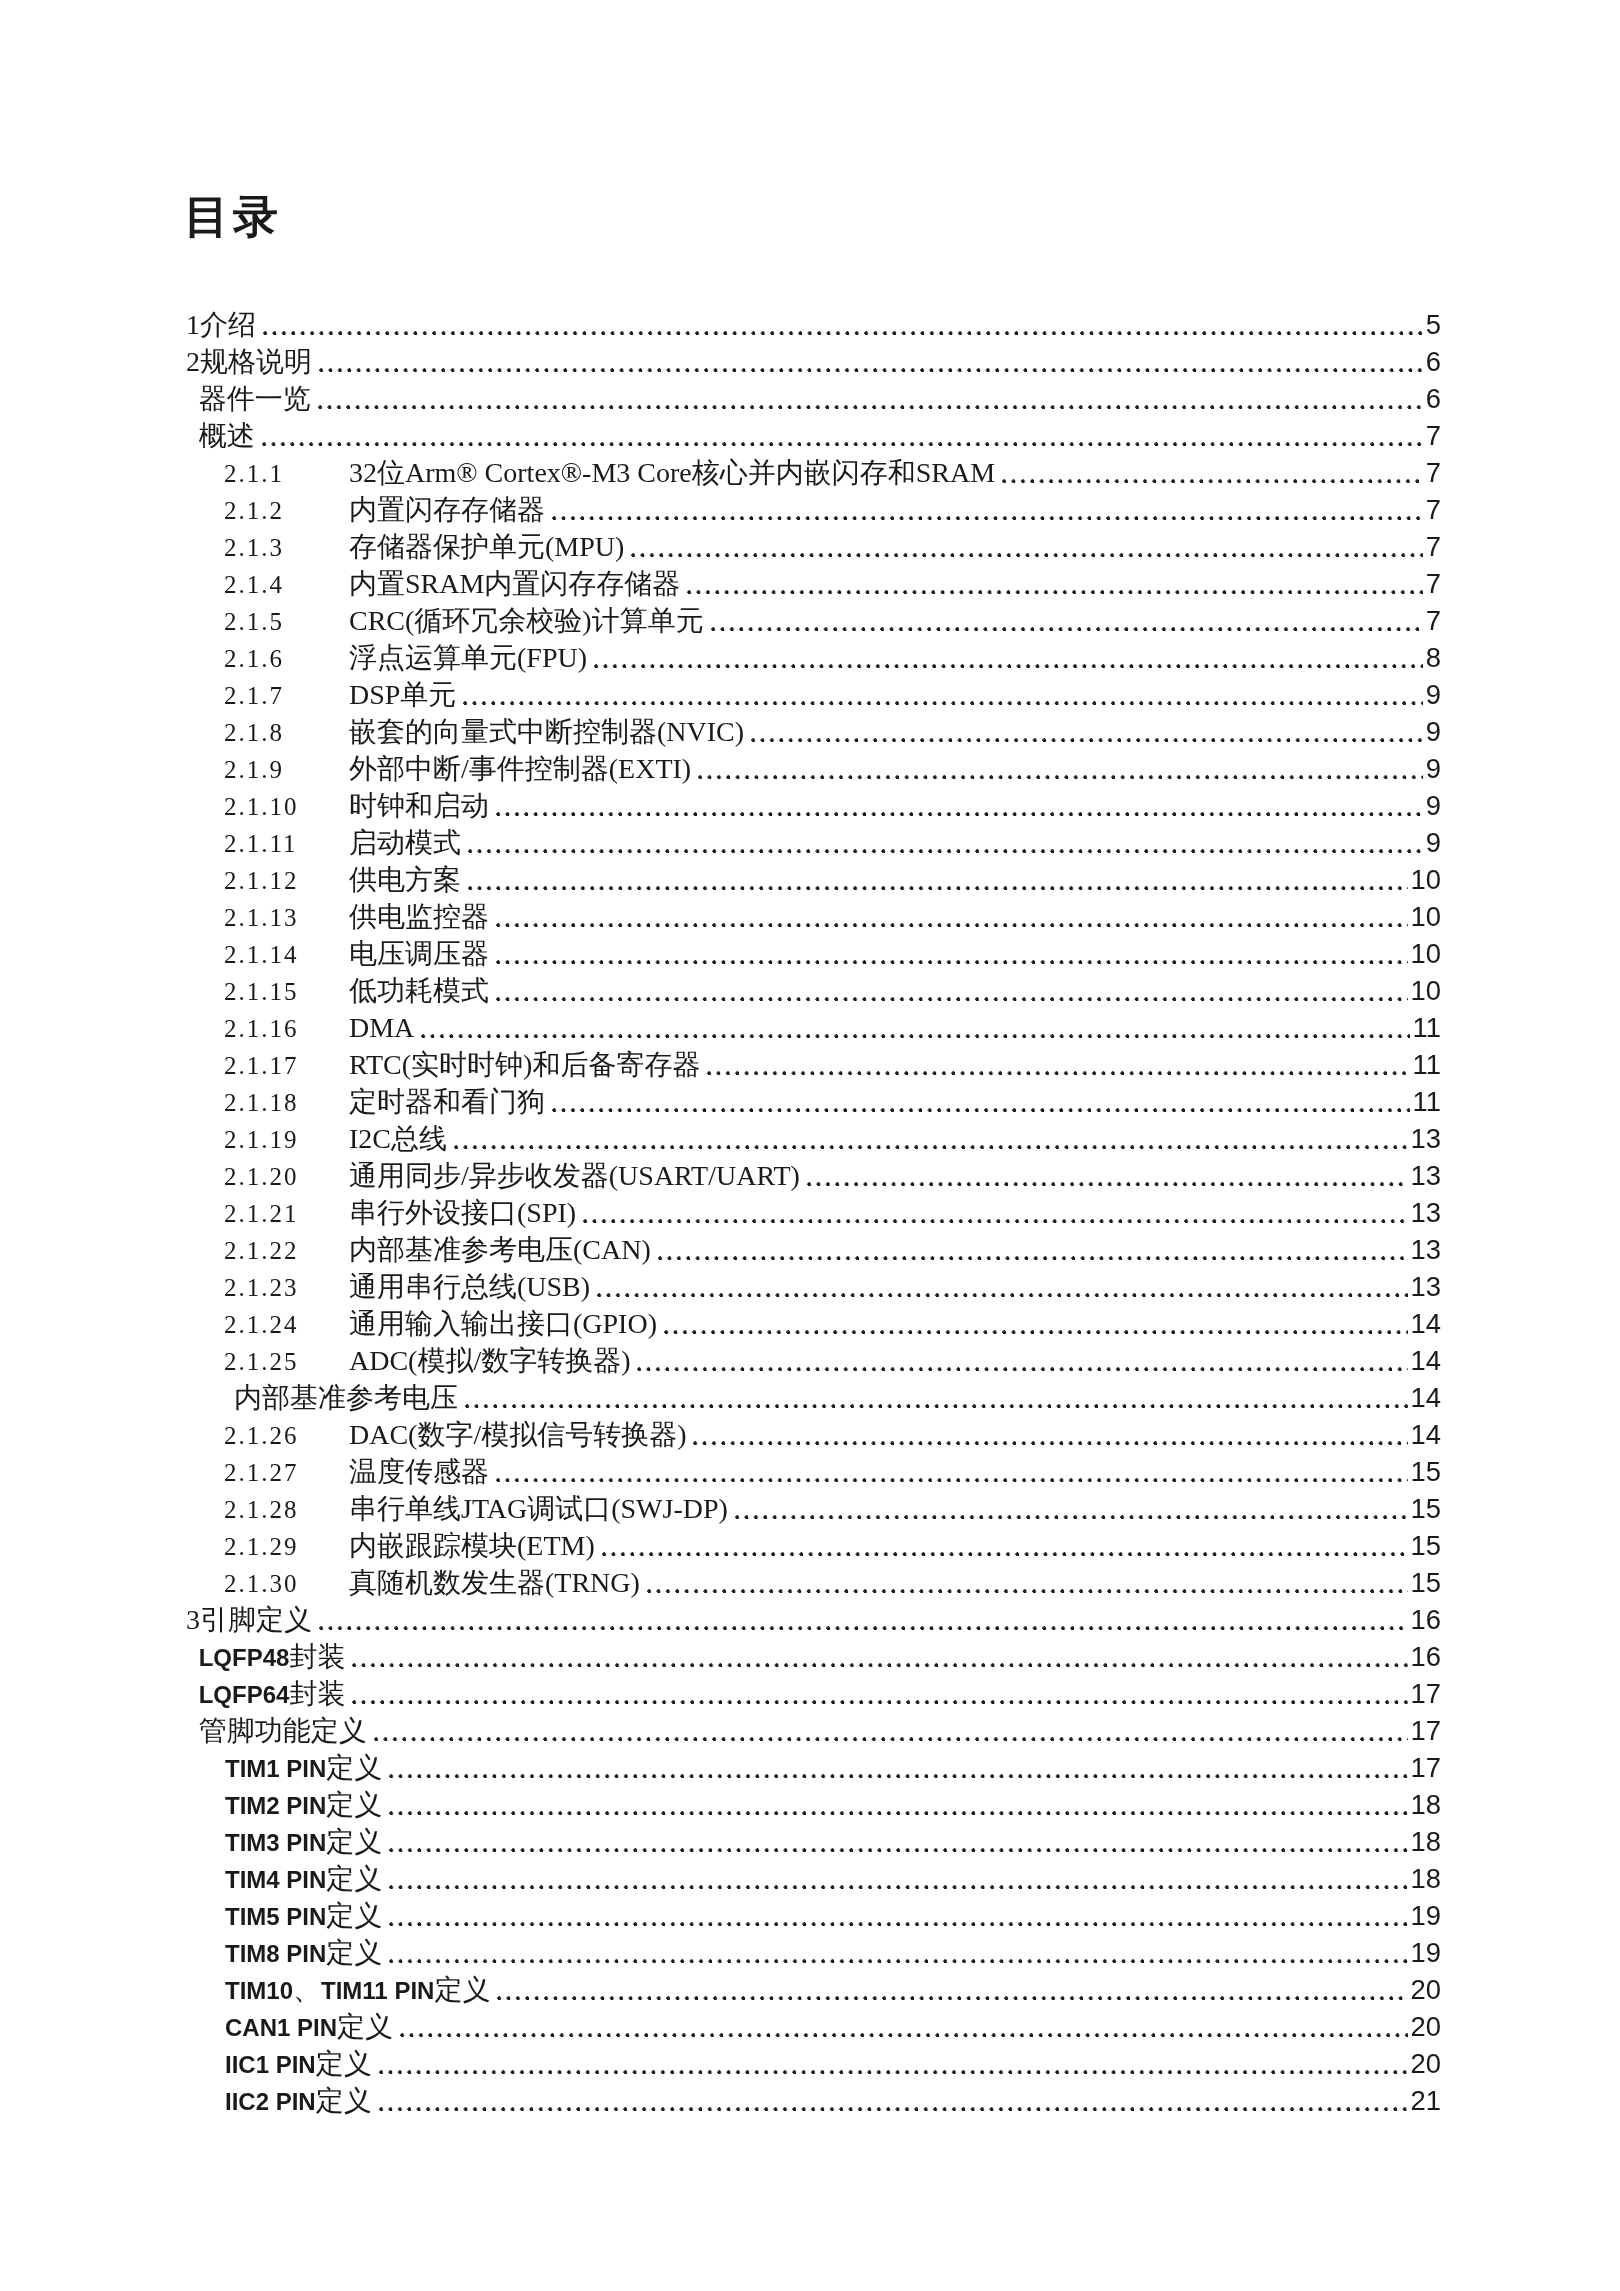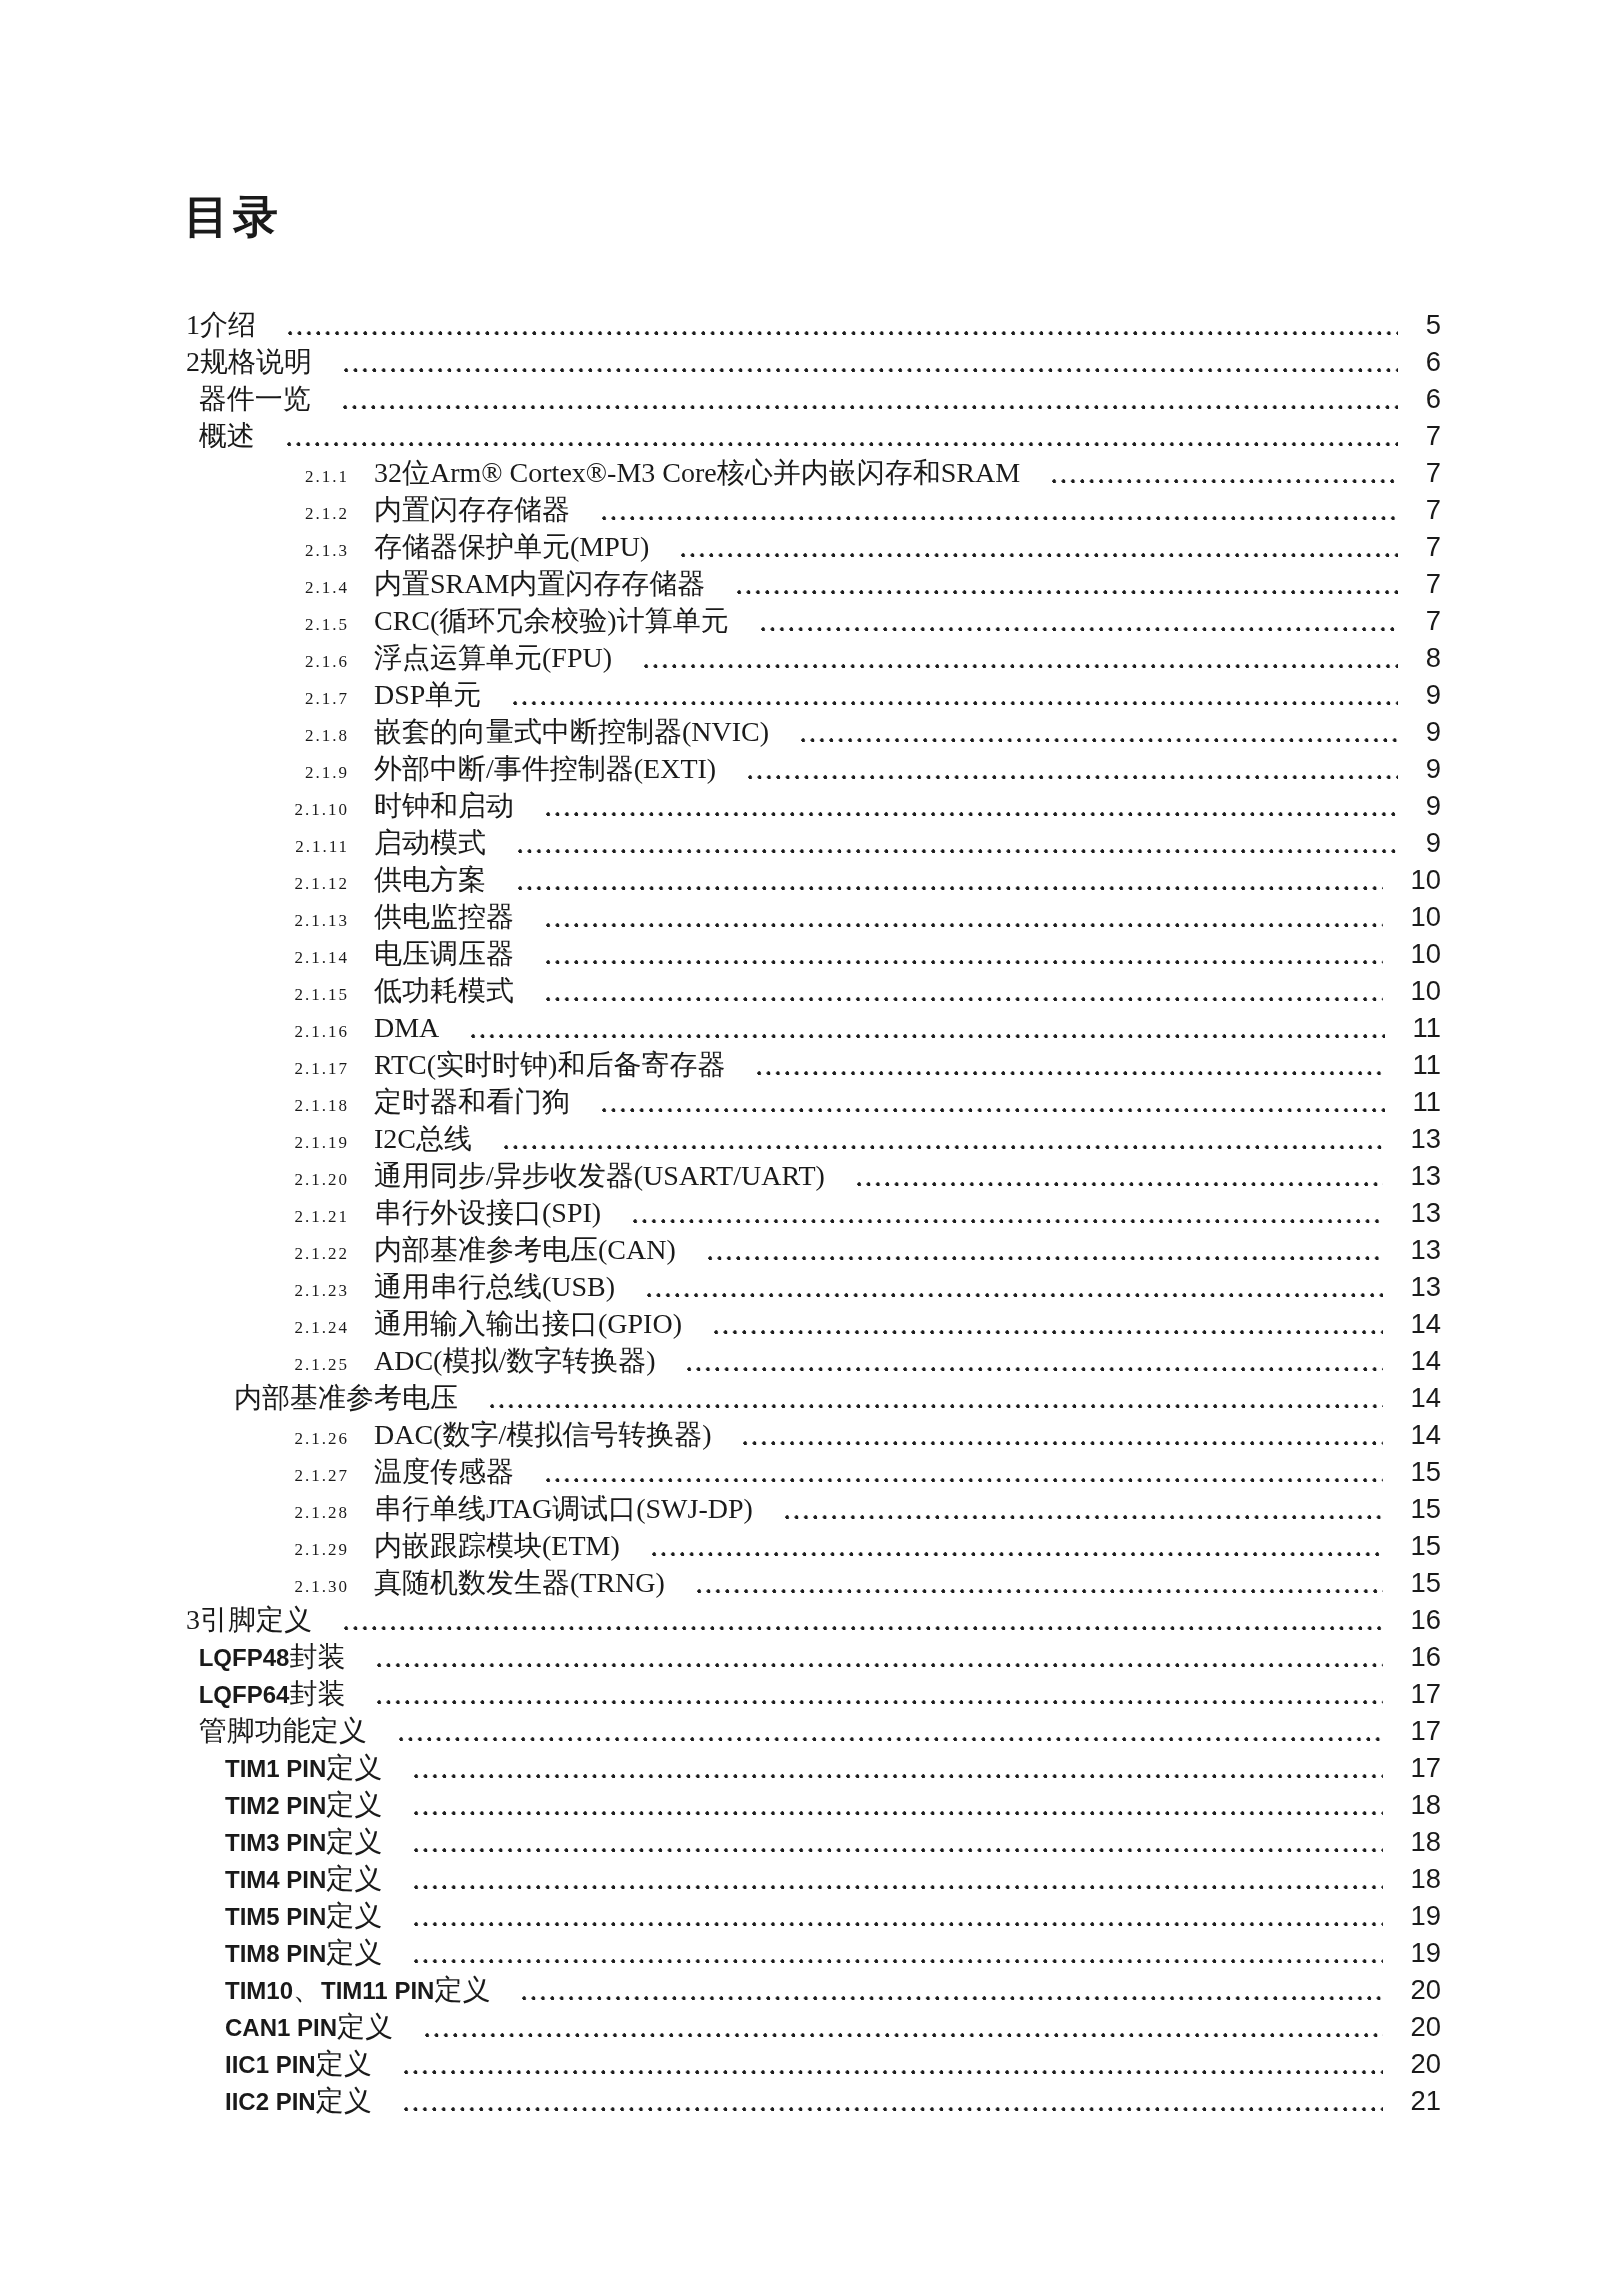--- a/index.html
+++ b/index.html
@@ -31,33 +31,31 @@
     left: 186px;
     right: 179px;
     top: 306px;
   }
   .row {
     display: flex;
     align-items: baseline;
     height: 37px;
     line-height: 37px;
     white-space: nowrap;
-    gap: 25px;
   }
   .row.lvl1 { margin-left: 0; }
   .row.lvl2 { margin-left: 12.7px; }
   .row.lvl3 { margin-left: 38px; }
   .row.lvl3pin { margin-left: 39px; }
   .row.lvl4 { margin-left: 48px; }
   .num {
     flex: 0 0 125px;
     width: 125px;
-    font-size: 17px;
+    font-size: 25px;
     letter-spacing: 2px;
-    text-align: right;
   }
   .label { flex: 0 0 auto; }
   .t-cjk {
     font-family: "Liberation Serif", "DejaVu Serif", serif;
     font-size: 28px;
   }
   .t-sans {
     font-family: "Liberation Sans", "DejaVu Sans", sans-serif;
     font-weight: 700;
     font-size: 24px;

